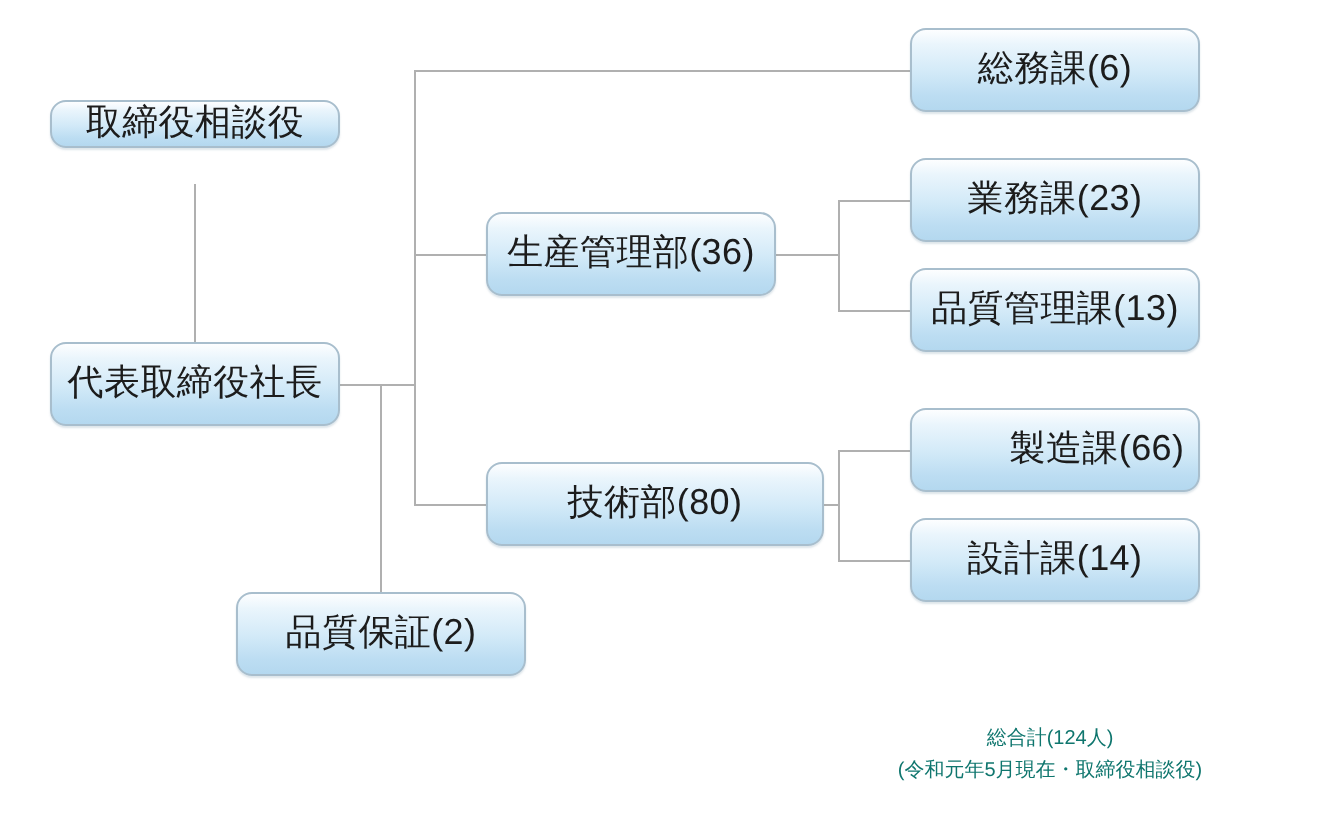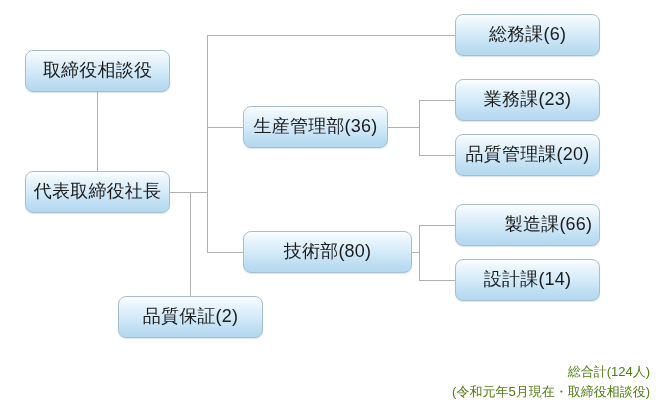--- a/index.html
+++ b/index.html
@@ -46,24 +46,24 @@
     font-size: 18px;
     line-height: 1.2;
     color: #1c1c1c;
     letter-spacing: 0.2px;
     white-space: nowrap;
   }
 
   
   .footer {
     position: absolute;
-    text-align: right;
-    font-size: 13px;
+    text-align: center;
+    font-size: 10px;
     line-height: 1.55;
-    color: #4d7c0f;
+    color: #0f766e;
     white-space: nowrap;
   }
   .footer div { display: block; }
 </style>
 </head>
 <body>
 
 <div id="chart-root">
 
   <div class="line v" style="left:97px; top:92px; height:79px;"></div>
@@ -89,35 +89,35 @@
   <div class="line h" style="left:419px; top:155px; width:36px;"></div>
 
   <div class="line h" style="left:388px; top:252px; width:31px;"></div>
 
   <div class="line v" style="left:419px; top:225px; height:55px;"></div>
 
   <div class="line h" style="left:419px; top:225px; width:36px;"></div>
 
   <div class="line h" style="left:419px; top:280px; width:36px;"></div>
 
-  <div class="node" style="left:25px; top:50px; width:145px; height:42px;">取締役相談役</div>
+  <div class="node" style="left:25px; top:50px; width:145px; height:24px;">取締役相談役</div>
 
   <div class="node" style="left:25px; top:171px; width:145px; height:42px;text-align:center;">代表取締役社長</div>
 
   <div class="node" style="left:118px; top:296px; width:145px; height:42px;">品質保証(2)</div>
 
   <div class="node" style="left:243px; top:106px; width:145px; height:42px;">生産管理部(36)</div>
 
   <div class="node" style="left:243px; top:231px; width:169px; height:42px;">技術部(80)</div>
 
   <div class="node" style="left:455px; top:14px; width:145px; height:42px;">総務課(6)</div>
 
   <div class="node" style="left:455px; top:79px; width:145px; height:42px;">業務課(23)</div>
 
-  <div class="node" style="left:455px; top:134px; width:145px; height:42px;">品質管理課(20)</div>
+  <div class="node" style="left:455px; top:134px; width:145px; height:42px;">品質管理課(13)</div>
 
   <div class="node" style="left:455px; top:204px; width:145px; height:42px;padding-left:42px;">製造課(66)</div>
 
   <div class="node" style="left:455px; top:259px; width:145px; height:42px;text-align:center;">設計課(14)</div>
 
   <div class="footer" style="left:400px; top:362px; width:250px;">
     <div>総合計(124人)</div>
     <div>(令和元年5月現在・取締役相談役)</div>
   </div>
 

